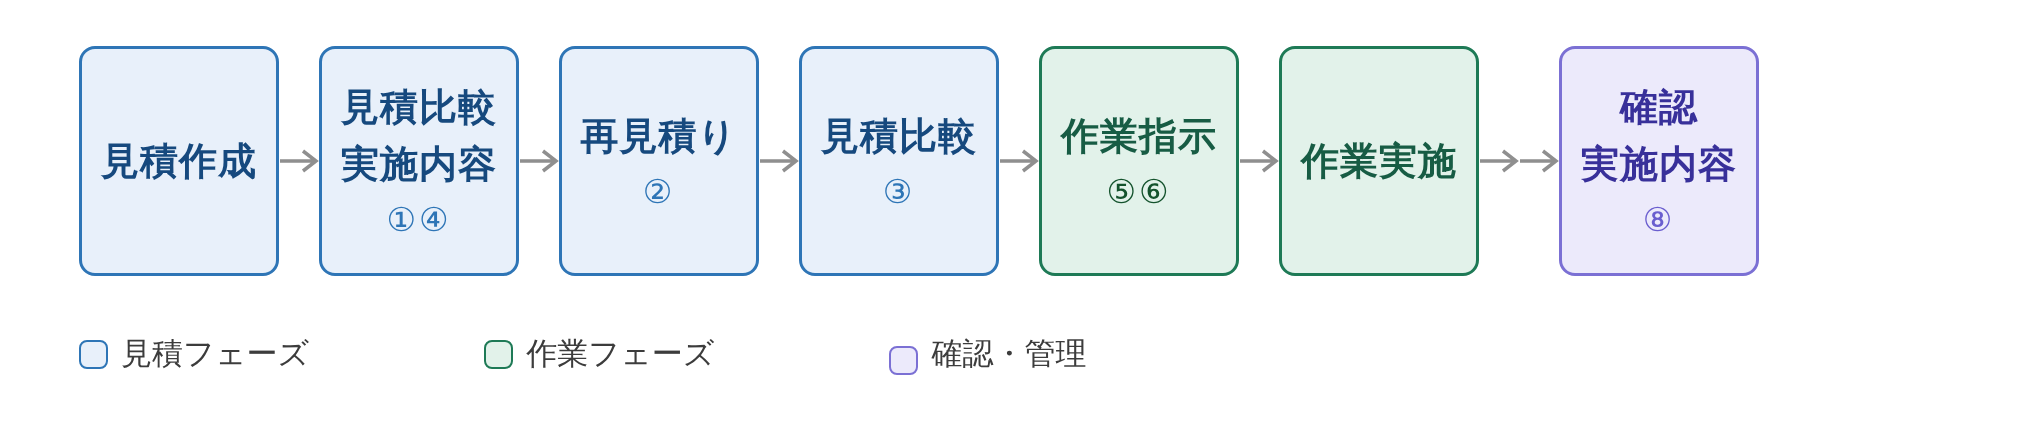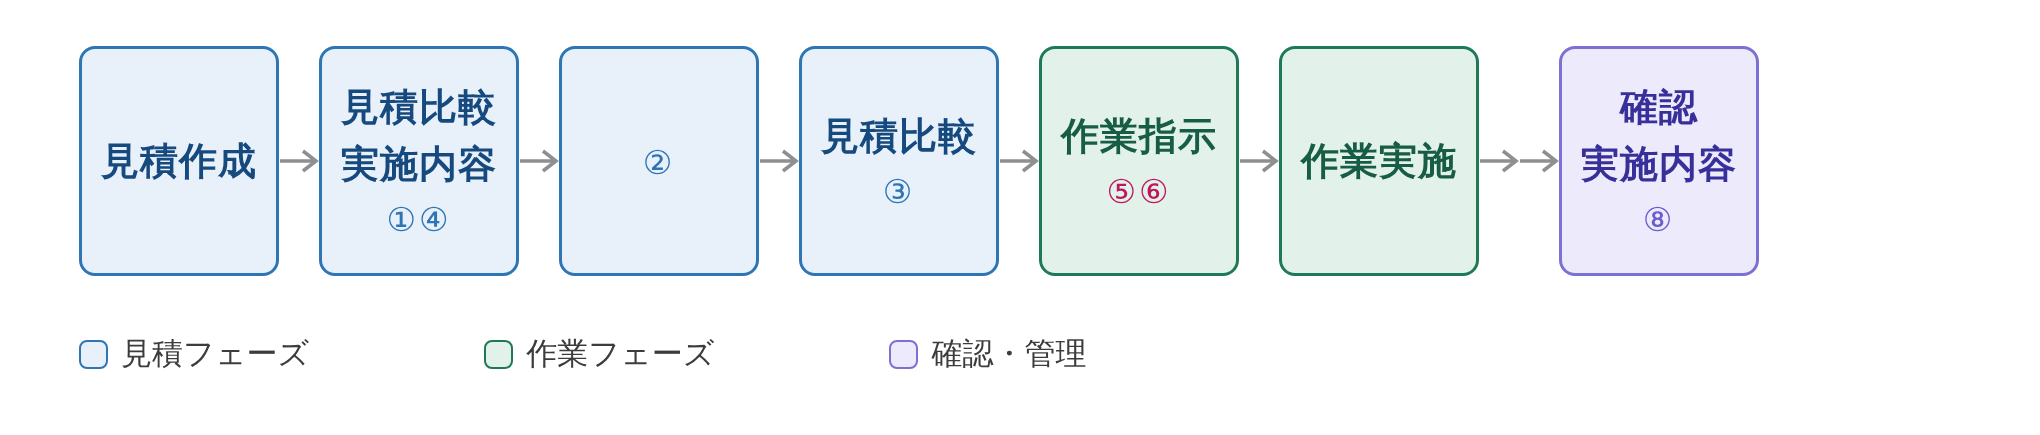--- a/index.html
+++ b/index.html
@@ -52,21 +52,21 @@
     letter-spacing: 3px;
   }
   .step-line:empty, .step-numbers:empty { display: none; }
 
   .phase-estimate.step-box { background: #e8f0fa; border-color: #2e75b6; }
   .phase-estimate .step-line { color: #16497e; }
   .phase-estimate .step-numbers { color: #2e75b6; }
 
   .phase-work.step-box { background: #e2f2ea; border-color: #1e7a56; }
   .phase-work .step-line { color: #175c44; }
-  .phase-work .step-numbers { color: #be185d; }
+  .phase-work .step-numbers { color: #14532d; }
 
   .phase-confirm.step-box { background: #eceafb; border-color: #7b70d4; }
   .phase-confirm .step-line { color: #38309a; }
   .phase-confirm .step-numbers { color: #6a5ecf; }
 
   .arrow-cell {
     width: 40px;
     flex: 0 0 auto;
     display: flex;
     align-items: center;
@@ -79,21 +79,21 @@
     left: 79px;
     top: 333px;
     display: flex;
     align-items: center;
   }
   .legend-item {
     display: flex;
     align-items: center;
     margin-right: 175px;
   }
-  .legend-item:last-child { margin-right: 0; }
+  .legend-item:last-child { margin-right: 0; align-items: flex-end; }
   .legend-swatch {
     width: 29px;
     height: 29px;
     box-sizing: border-box;
     border: 2.5px solid;
     border-radius: 8px;
     margin-right: 13px;
     flex: 0 0 auto;
   }
   .legend-swatch.phase-estimate { background: #e8f0fa; border-color: #2e75b6; }
@@ -129,20 +129,21 @@
       <div class="step-numbers">①④</div>
     </div>
 
     <div class="arrow-cell">
       <svg width="40" height="28" viewBox="0 0 40 28">
           <path d="M1 14 H34 M24 4 L37 14 L24 24" fill="none" stroke="#8f8f8f" stroke-width="3.5"></path>
         </svg>
     </div>
 
     <div class="step-box phase-estimate">
+      <div class="step-line">再見積り</div>
 
       <div class="step-numbers">②</div>
     </div>
 
     <div class="arrow-cell">
       <svg width="40" height="28" viewBox="0 0 40 28">
           <path d="M1 14 H34 M24 4 L37 14 L24 24" fill="none" stroke="#8f8f8f" stroke-width="3.5"></path>
         </svg>
     </div>
 

